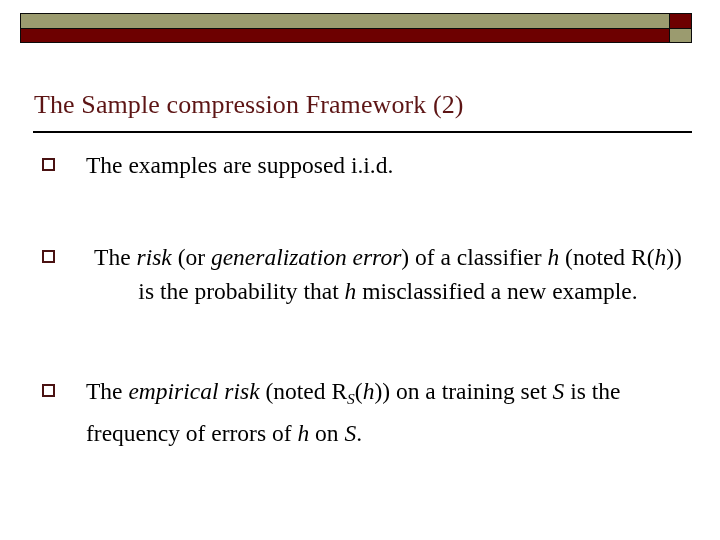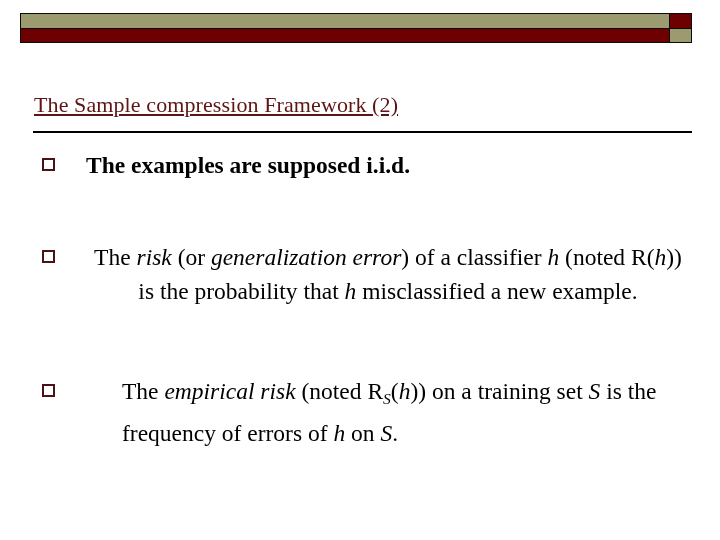--- a/index.html
+++ b/index.html
@@ -57,25 +57,24 @@
     background: #9b9b6f;
   }
 
   
   .title {
     position: absolute;
     left: 34px;
     top: 86px;
     width: 660px;
     color: #5d1515;
-    font-size: 22px;
+    font-size: 26px;
     line-height: 38px;
     letter-spacing: 0.1px;
     white-space: nowrap;
-    text-decoration: underline;
   }
   .title-rule {
     position: absolute;
     left: 33px;
     top: 131px;
     width: 659px;
     height: 2px;
     background: #000000;
   }
 
@@ -85,23 +84,23 @@
     left: 0;
     top: 148px;
     width: 720px;
   }
   .bullet-row {
     position: relative;
     display: flex;
     align-items: flex-start;
     padding-left: 42px;
   }
-  .bullet-row.b1 { margin-top: 0px; font-weight: bold; }
+  .bullet-row.b1 { margin-top: 0px; }
   .bullet-row.b2 { margin-top: 58px; text-align: center; }
-  .bullet-row.b3 { margin-top: 66px; gap: 36px; }
+  .bullet-row.b3 { margin-top: 66px; }
 
   .bullet-marker {
     flex: 0 0 auto;
     width: 13px;
     height: 13px;
     box-sizing: border-box;
     border: 2px solid #4a1212;
     margin-top: 10px;
     margin-right: 0;
   }

